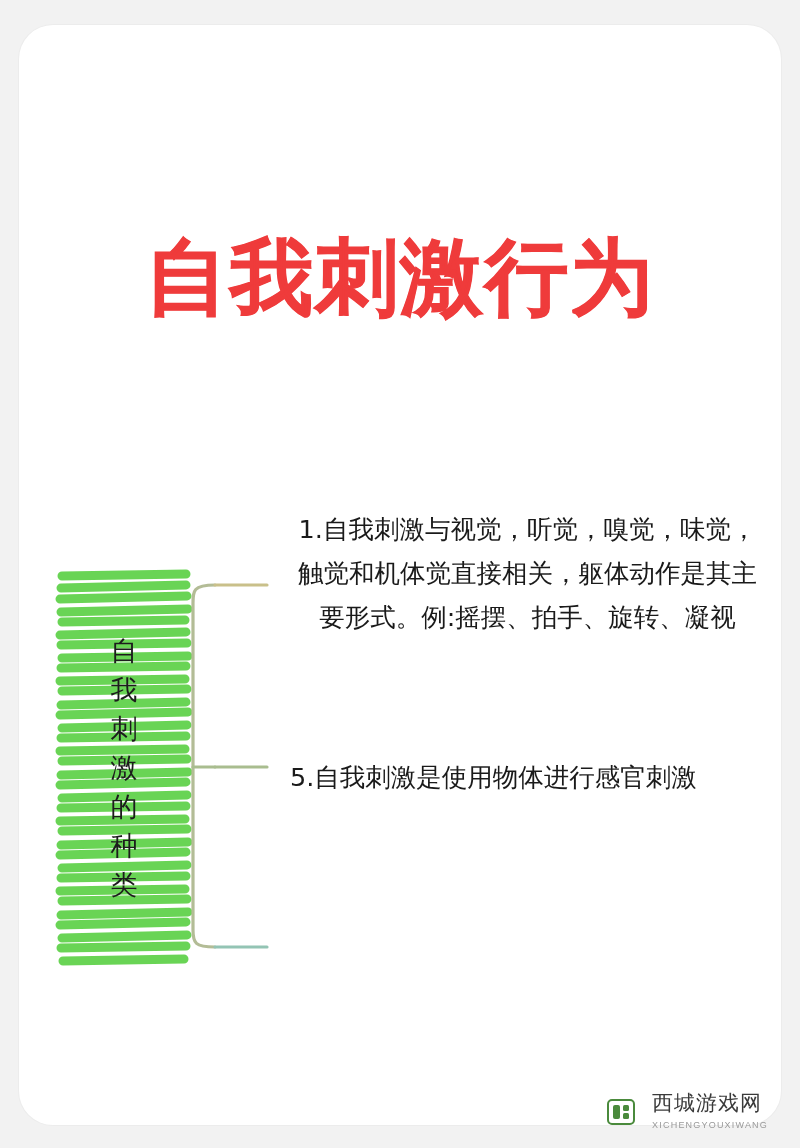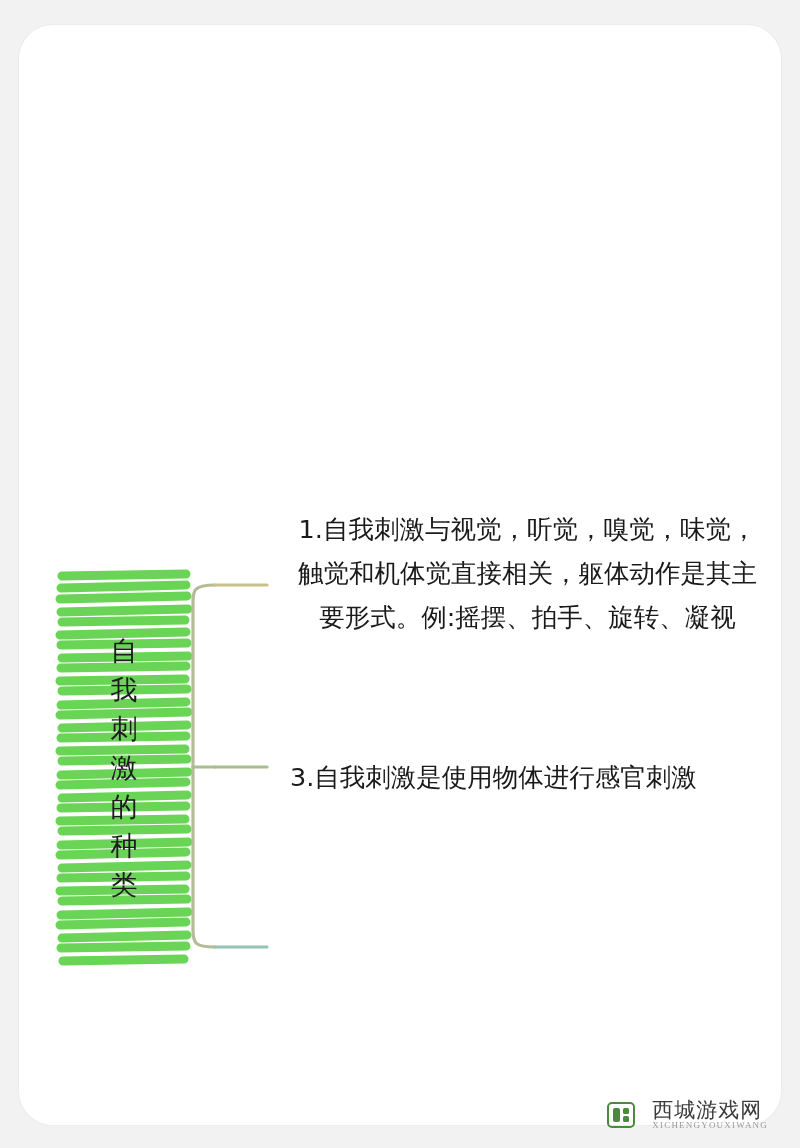--- a/index.html
+++ b/index.html
@@ -130,34 +130,35 @@
     flex-direction: column;
     line-height: 1;
   }
   .wm-main {
     font-family: "DejaVu Sans", sans-serif;
     font-size: 21px;
     color: #3a3a3a;
     letter-spacing: 1px;
   }
   .wm-sub {
-    font-family: Liberation Serif, serif;
+    font-family: Liberation Sans, sans-serif;
     font-size: 9px;
     color: #9a9a9a;
     letter-spacing: 1.2px;
-    margin-top: 0;
+    margin-top: 7px;
   }
 </style>
 </head>
 <body>
 
 <div id="canvas">
 
   <div class="card"></div>
 
+  <div class="title">自我刺激行为</div>
 
   <div class="green-block">
     <svg class="scribble" viewBox="0 0 140 400" preserveAspectRatio="none">
       <g stroke="#62d24c" stroke-width="9" stroke-linecap="round" fill="none" opacity="0.95">
         <path d="M8,8 L132,6"></path>
         <path d="M132,17 L7,20"></path>
         <path d="M6,31 L133,28"></path>
         <path d="M134,41 L7,44"></path>
         <path d="M8,54 L131,52"></path>
         <path d="M132,64 L6,67"></path>
@@ -205,21 +206,21 @@
   <svg class="connectors" viewBox="0 0 110 420">
 
     <path d="M30,30 C8,30 8,36 8,48 L8,375 C8,388 10,392 30,392" fill="none" stroke="#b3bc96" stroke-width="3.2" stroke-linecap="round"></path>
     <path d="M8,212 L30,212" fill="none" stroke="#a9bd8f" stroke-width="3.2" stroke-linecap="round"></path>
     <path d="M30,30 L82,30" fill="none" stroke="#c9c08a" stroke-width="3.2" stroke-linecap="round"></path>
     <path d="M30,212 L82,212" fill="none" stroke="#a9bd8f" stroke-width="3.2" stroke-linecap="round"></path>
     <path d="M30,392 L82,392" fill="none" stroke="#93c4b4" stroke-width="3.2" stroke-linecap="round"></path>
   </svg>
 
   <div class="branch branch-1">1.自我刺激与视觉，听觉，嗅觉，味觉，触觉和机体觉直接相关，躯体动作是其主要形式。例:摇摆、拍手、旋转、凝视</div>
-  <div class="branch branch-2">3.自我刺激是使用物体进行感官刺激</div>
+  <div class="branch branch-2">5.自我刺激是使用物体进行感官刺激</div>
 
   <div class="watermark">
     <svg class="wm-icon" viewBox="0 0 30 30">
       <rect x="2" y="3" width="26" height="24" rx="4" fill="none" stroke="#4a8a3c" stroke-width="2"></rect>
       <rect x="7" y="8" width="7" height="14" rx="2" fill="#4a8a3c"></rect>
       <rect x="17" y="8" width="6" height="6" rx="1.5" fill="#4a8a3c"></rect>
       <rect x="17" y="16" width="6" height="6" rx="1.5" fill="#4a8a3c"></rect>
     </svg>
     <div class="wm-text">
       <span class="wm-main">西城游戏网</span>

